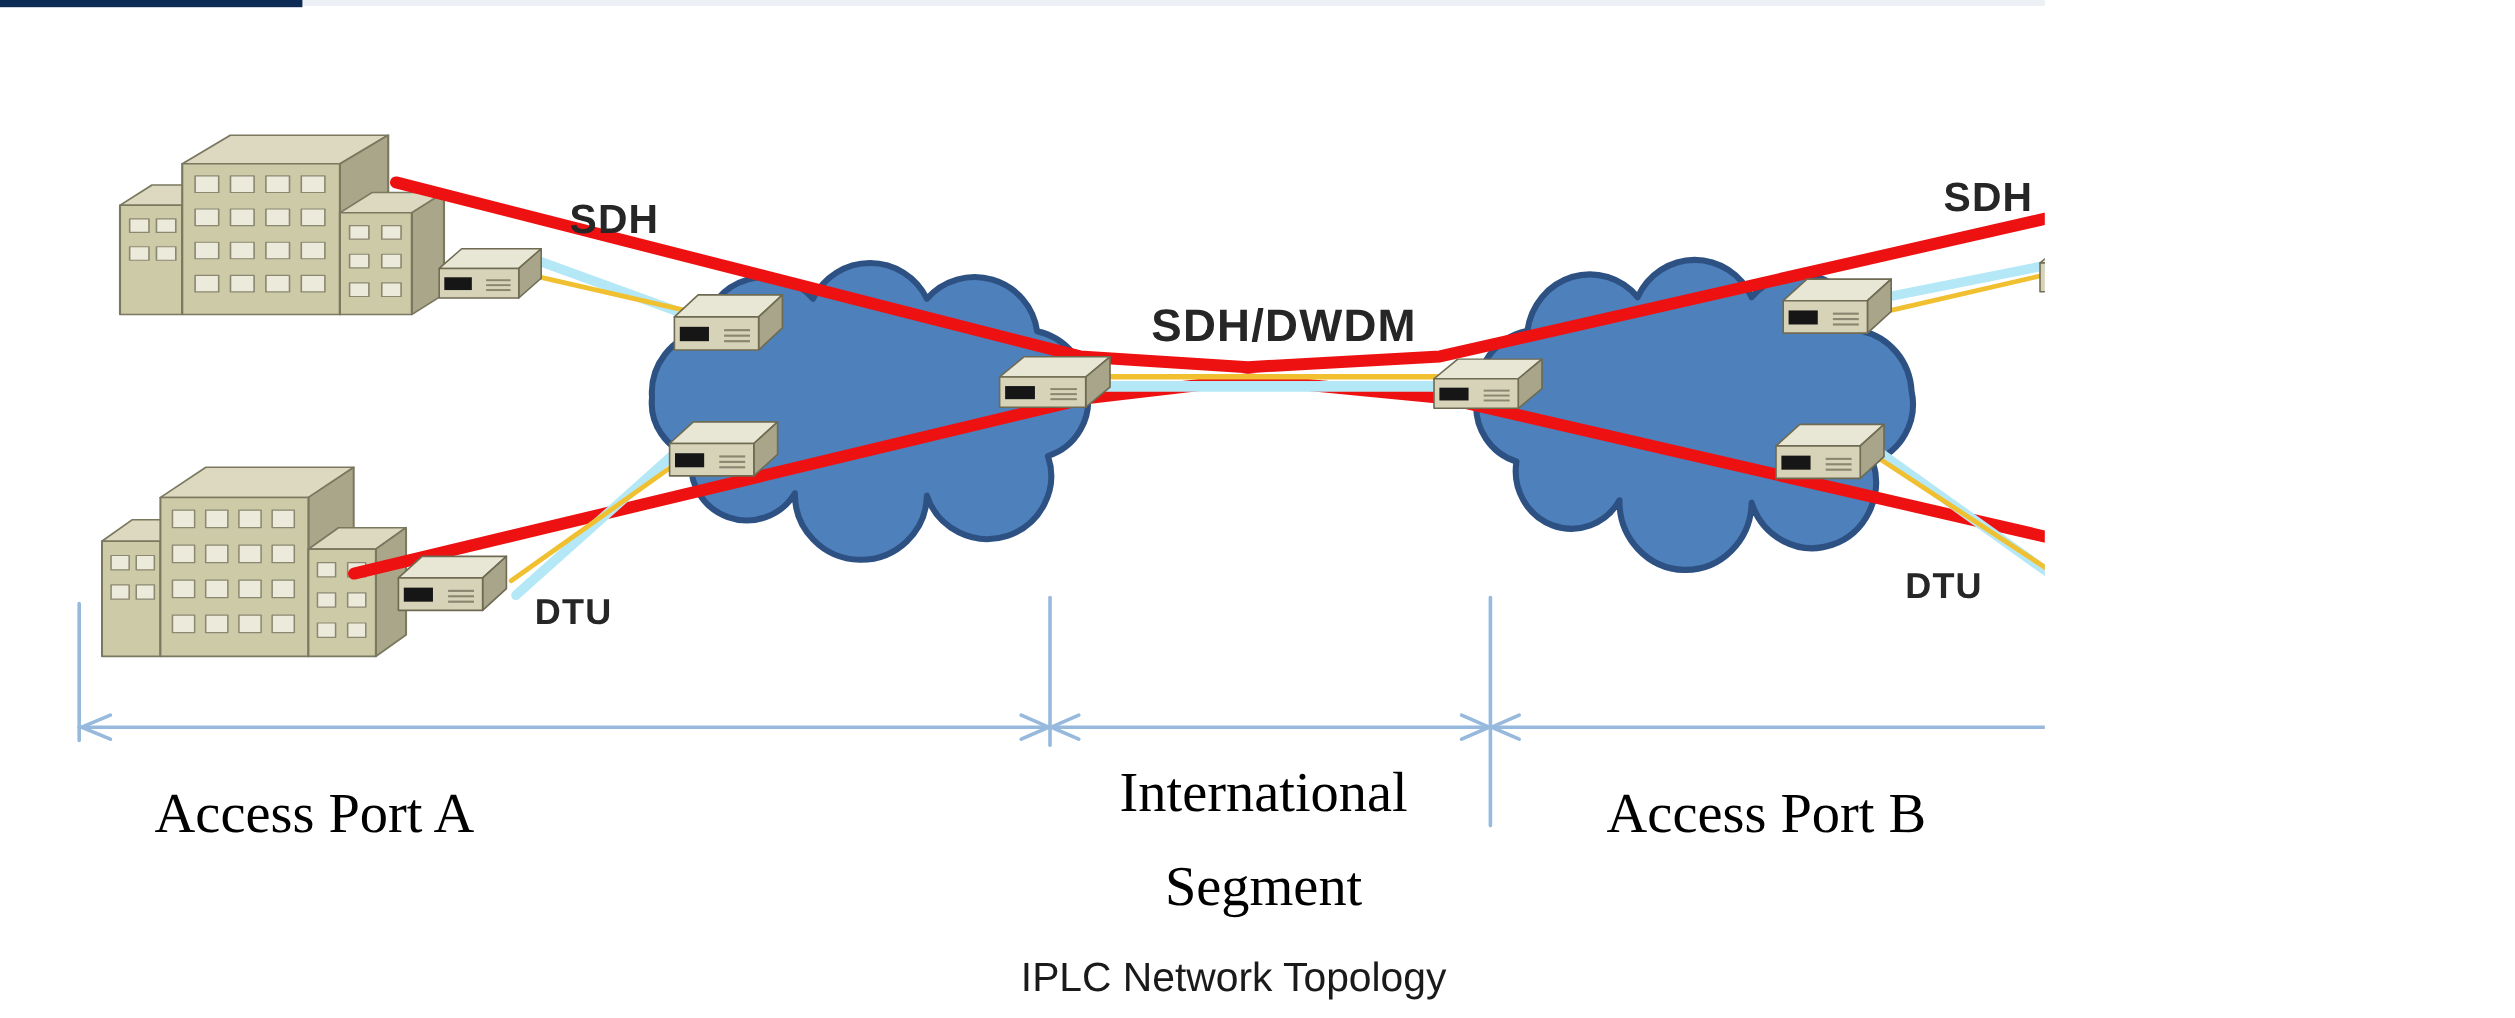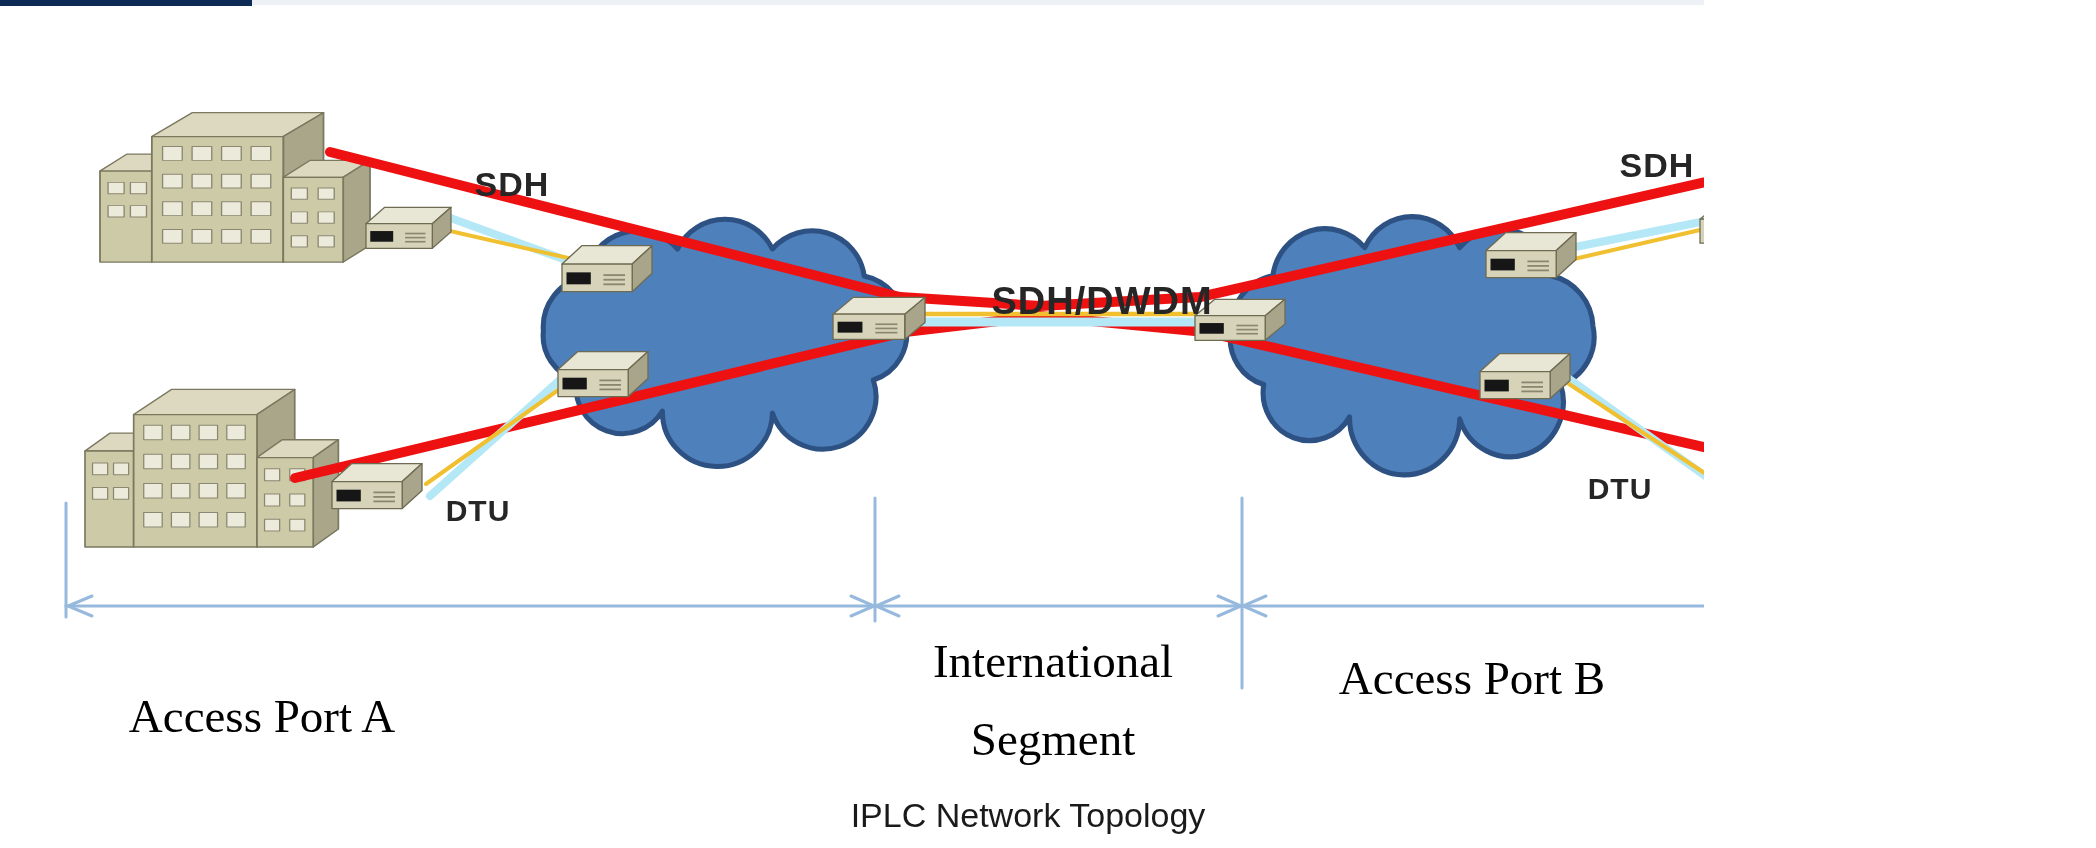--- a/index.html
+++ b/index.html
@@ -158,26 +158,26 @@
         <polyline points="851,596 874,606 851,616"></polyline>
         <polyline points="899,596 876,606 899,616"></polyline>
         <polyline points="1218,596 1241,606 1218,616"></polyline>
         <polyline points="1266,596 1243,606 1266,616"></polyline>
         <polyline points="2009,596 2033,606 2009,616"></polyline>
       </g>
     </g>
   </svg>
 
   <div class="lbl lbl-tech lbl-sdh" style="left:512px;top:184px;">SDH</div>
-  <div class="lbl lbl-tech lbl-sdhdwdm" style="left:1102px;top:273px;margin-top:28px;">SDH/DWDM</div>
+  <div class="lbl lbl-tech lbl-sdhdwdm" style="left:1070px;top:273px;">SDH/DWDM</div>
   <div class="lbl lbl-tech lbl-sdh" style="left:1657px;top:165px;">SDH</div>
   <div class="lbl lbl-tech lbl-dtu" style="left:478px;top:511px;">DTU</div>
   <div class="lbl lbl-tech lbl-dtu" style="left:1620px;top:489px;">DTU</div>
 
-  <div class="lbl lbl-segment" style="left:262px;top:716px;font-family:Liberation Serif, serif;">Access Port A</div>
+  <div class="lbl lbl-segment" style="left:262px;top:678px;font-family:Liberation Serif, serif;">Access Port A</div>
   <div class="lbl lbl-segment intl-block" style="left:1053px;top:700px;">
     <span>International</span>
     <span>Segment</span>
   </div>
   <div class="lbl lbl-segment" style="left:1472px;top:678px;">Access Port B</div>
 
   <div class="lbl lbl-title" style="left:1028px;top:815px;">IPLC Network Topology</div>
 </div>
 
 </body></html>

